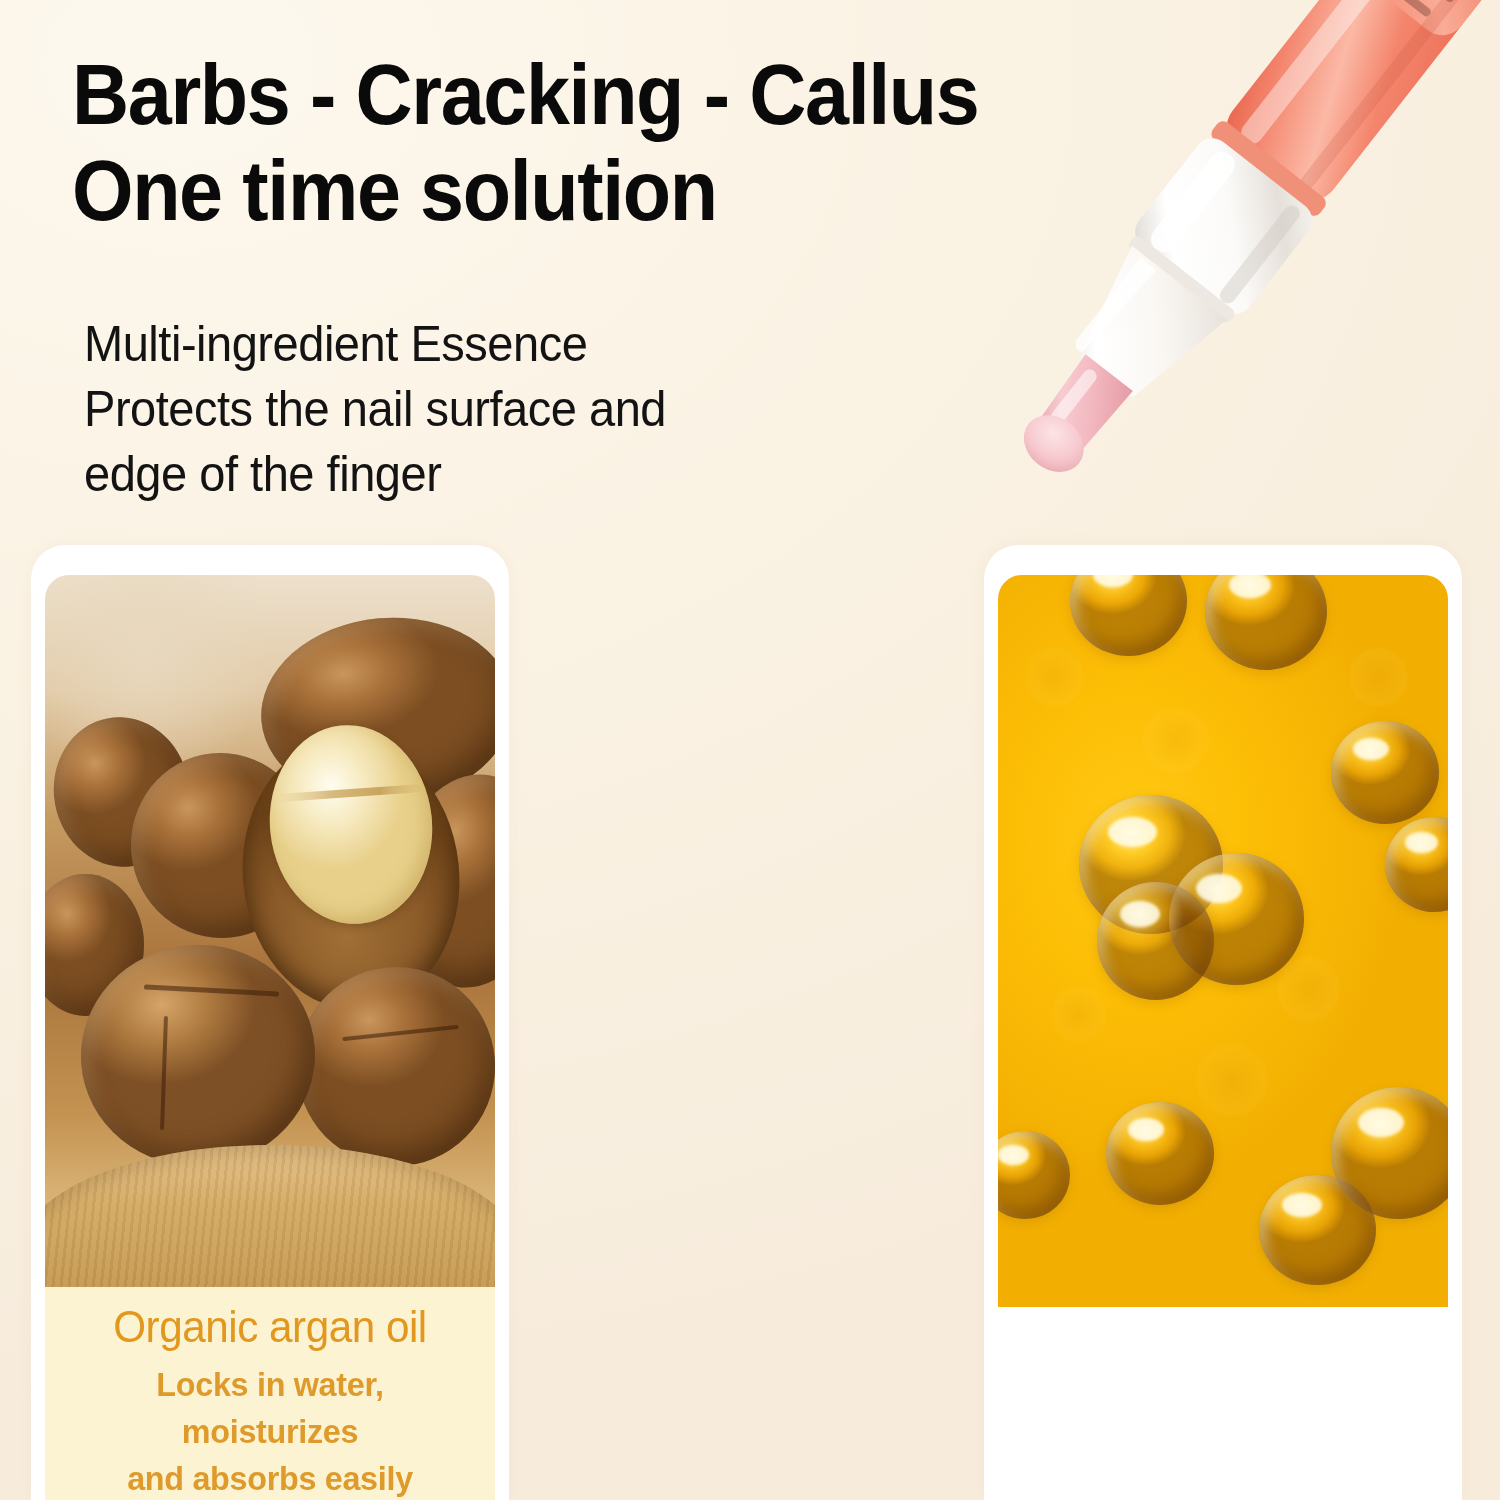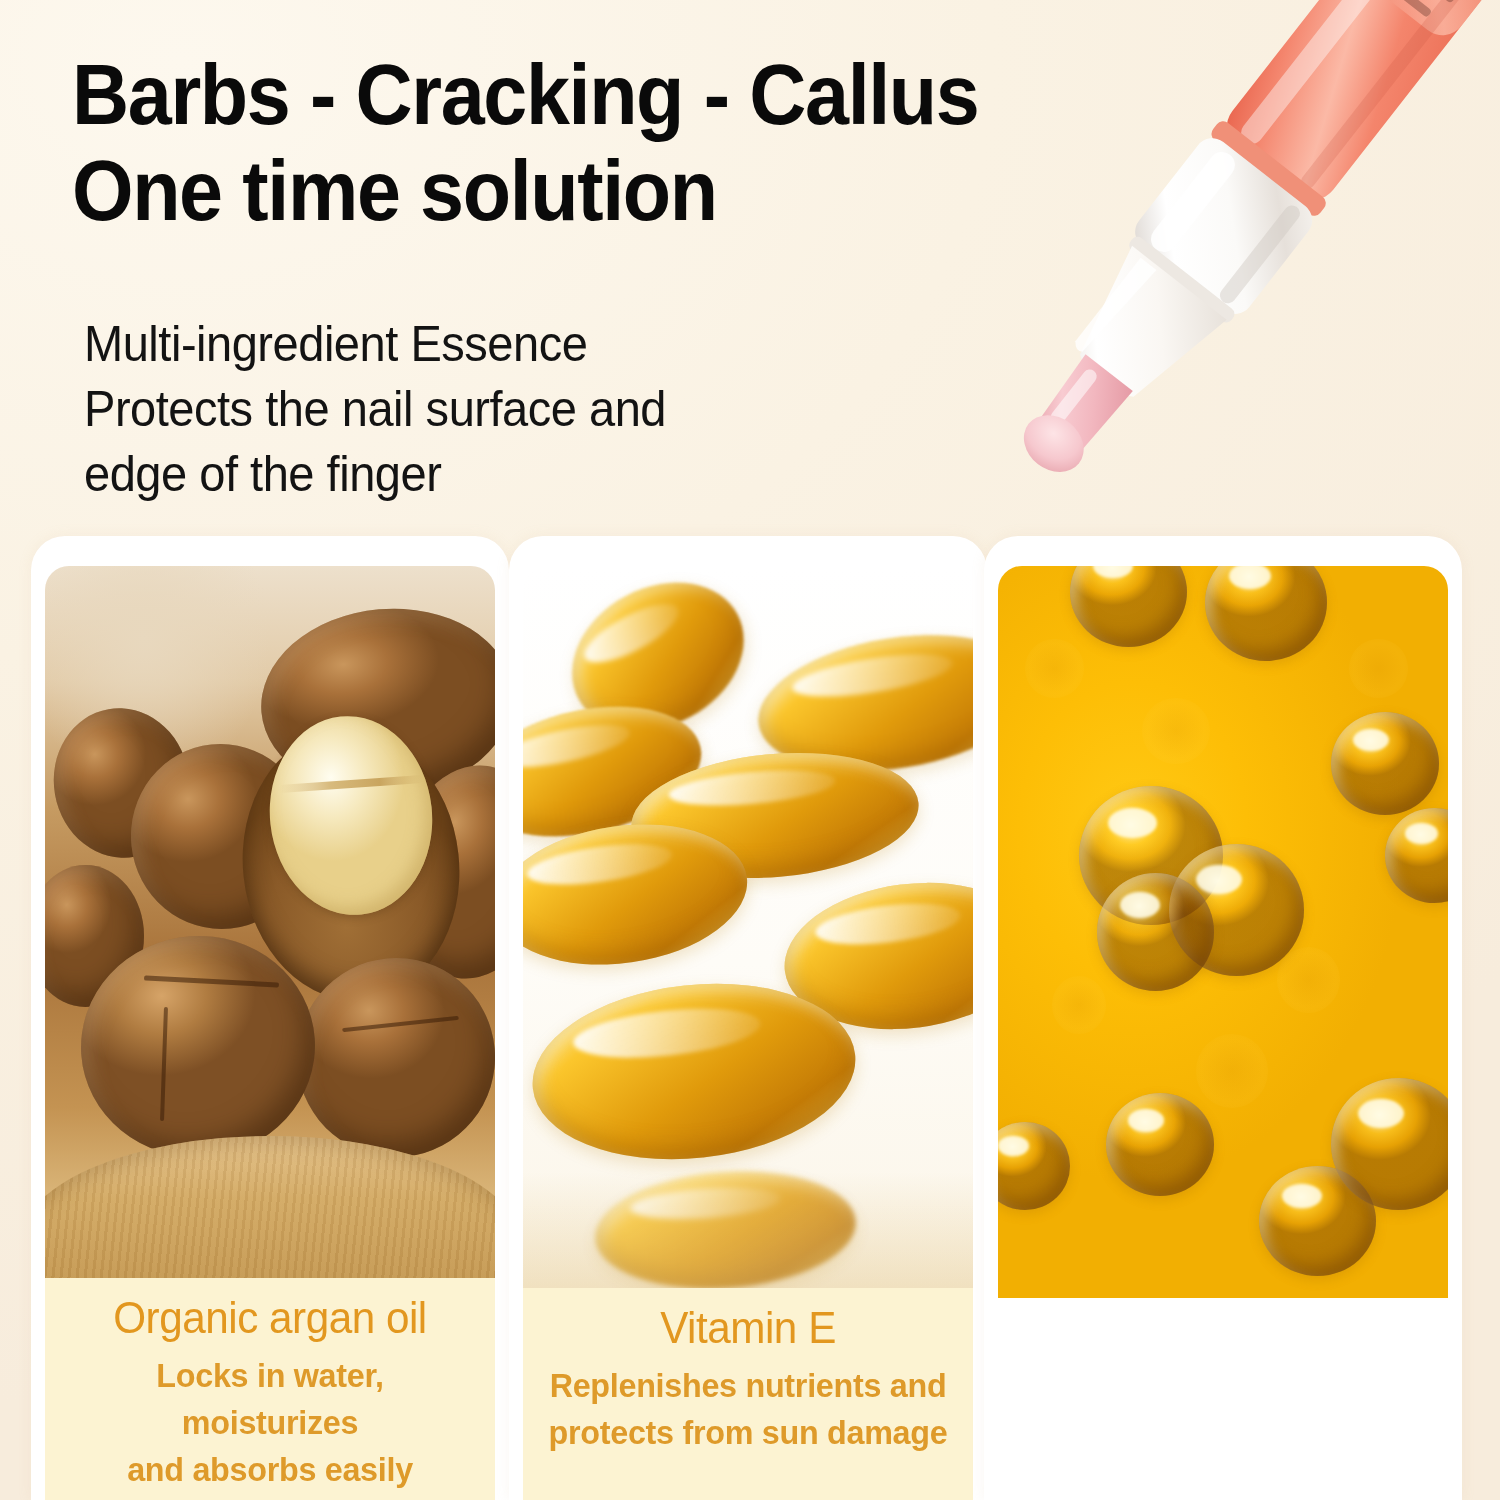--- a/index.html
+++ b/index.html
@@ -56,21 +56,21 @@
 
   
   .cards {
     position:absolute;
     left:0; top:528px;
     width:1500px; height:972px;
   }
 
   .card {
     position:absolute;
-    top:8px; bottom:0;
+    top:17px; bottom:0;
     width:478px;
     background:#ffffff;
     border-radius:34px 34px 0 0;
     overflow:hidden;
     box-shadow:0 0 14px rgba(210,180,140,.12);
     padding-left:20px;
   }
   .card.c1 { left:31px;  }
   .card.c2 { left:509px; }
   .card.c3 { left:984px; }
@@ -372,40 +372,20 @@
         </div>
       </div>
       <div class="caption">
         <div class="cap-title">Organic argan oil</div>
         <div class="cap-body">Locks in water, moisturizes
 and absorbs easily
 without irritation</div>
       </div>
     </div>
 
-    <div class="card c2">
-      <div class="photo">
-        <div class="ph-caps">
-          <div class="cap k1"></div>
-          <div class="cap k2"></div>
-          <div class="cap k3"></div>
-          <div class="cap k4"></div>
-          <div class="cap k5"></div>
-          <div class="cap k6"></div>
-          <div class="cap k7"></div>
-          <div class="cap k8"></div>
-          <div class="caps-shadow"></div>
-        </div>
-      </div>
-      <div class="caption">
-        <div class="cap-title">Vitamin E</div>
-        <div class="cap-body">Replenishes nutrients and
-protects from sun damage</div>
-      </div>
-    </div>
 
     <div class="card c3">
       <div class="photo">
         <div class="ph-oil">
           <div class="ghost" style="left:6%;top:10%;width:13%;height:8%;"></div>
           <div class="ghost" style="left:32%;top:18%;width:15%;height:9%;"></div>
           <div class="ghost" style="left:62%;top:52%;width:14%;height:9%;"></div>
           <div class="ghost" style="left:12%;top:56%;width:12%;height:8%;"></div>
           <div class="ghost" style="left:44%;top:64%;width:16%;height:10%;"></div>
           <div class="ghost" style="left:78%;top:10%;width:13%;height:8%;"></div>

